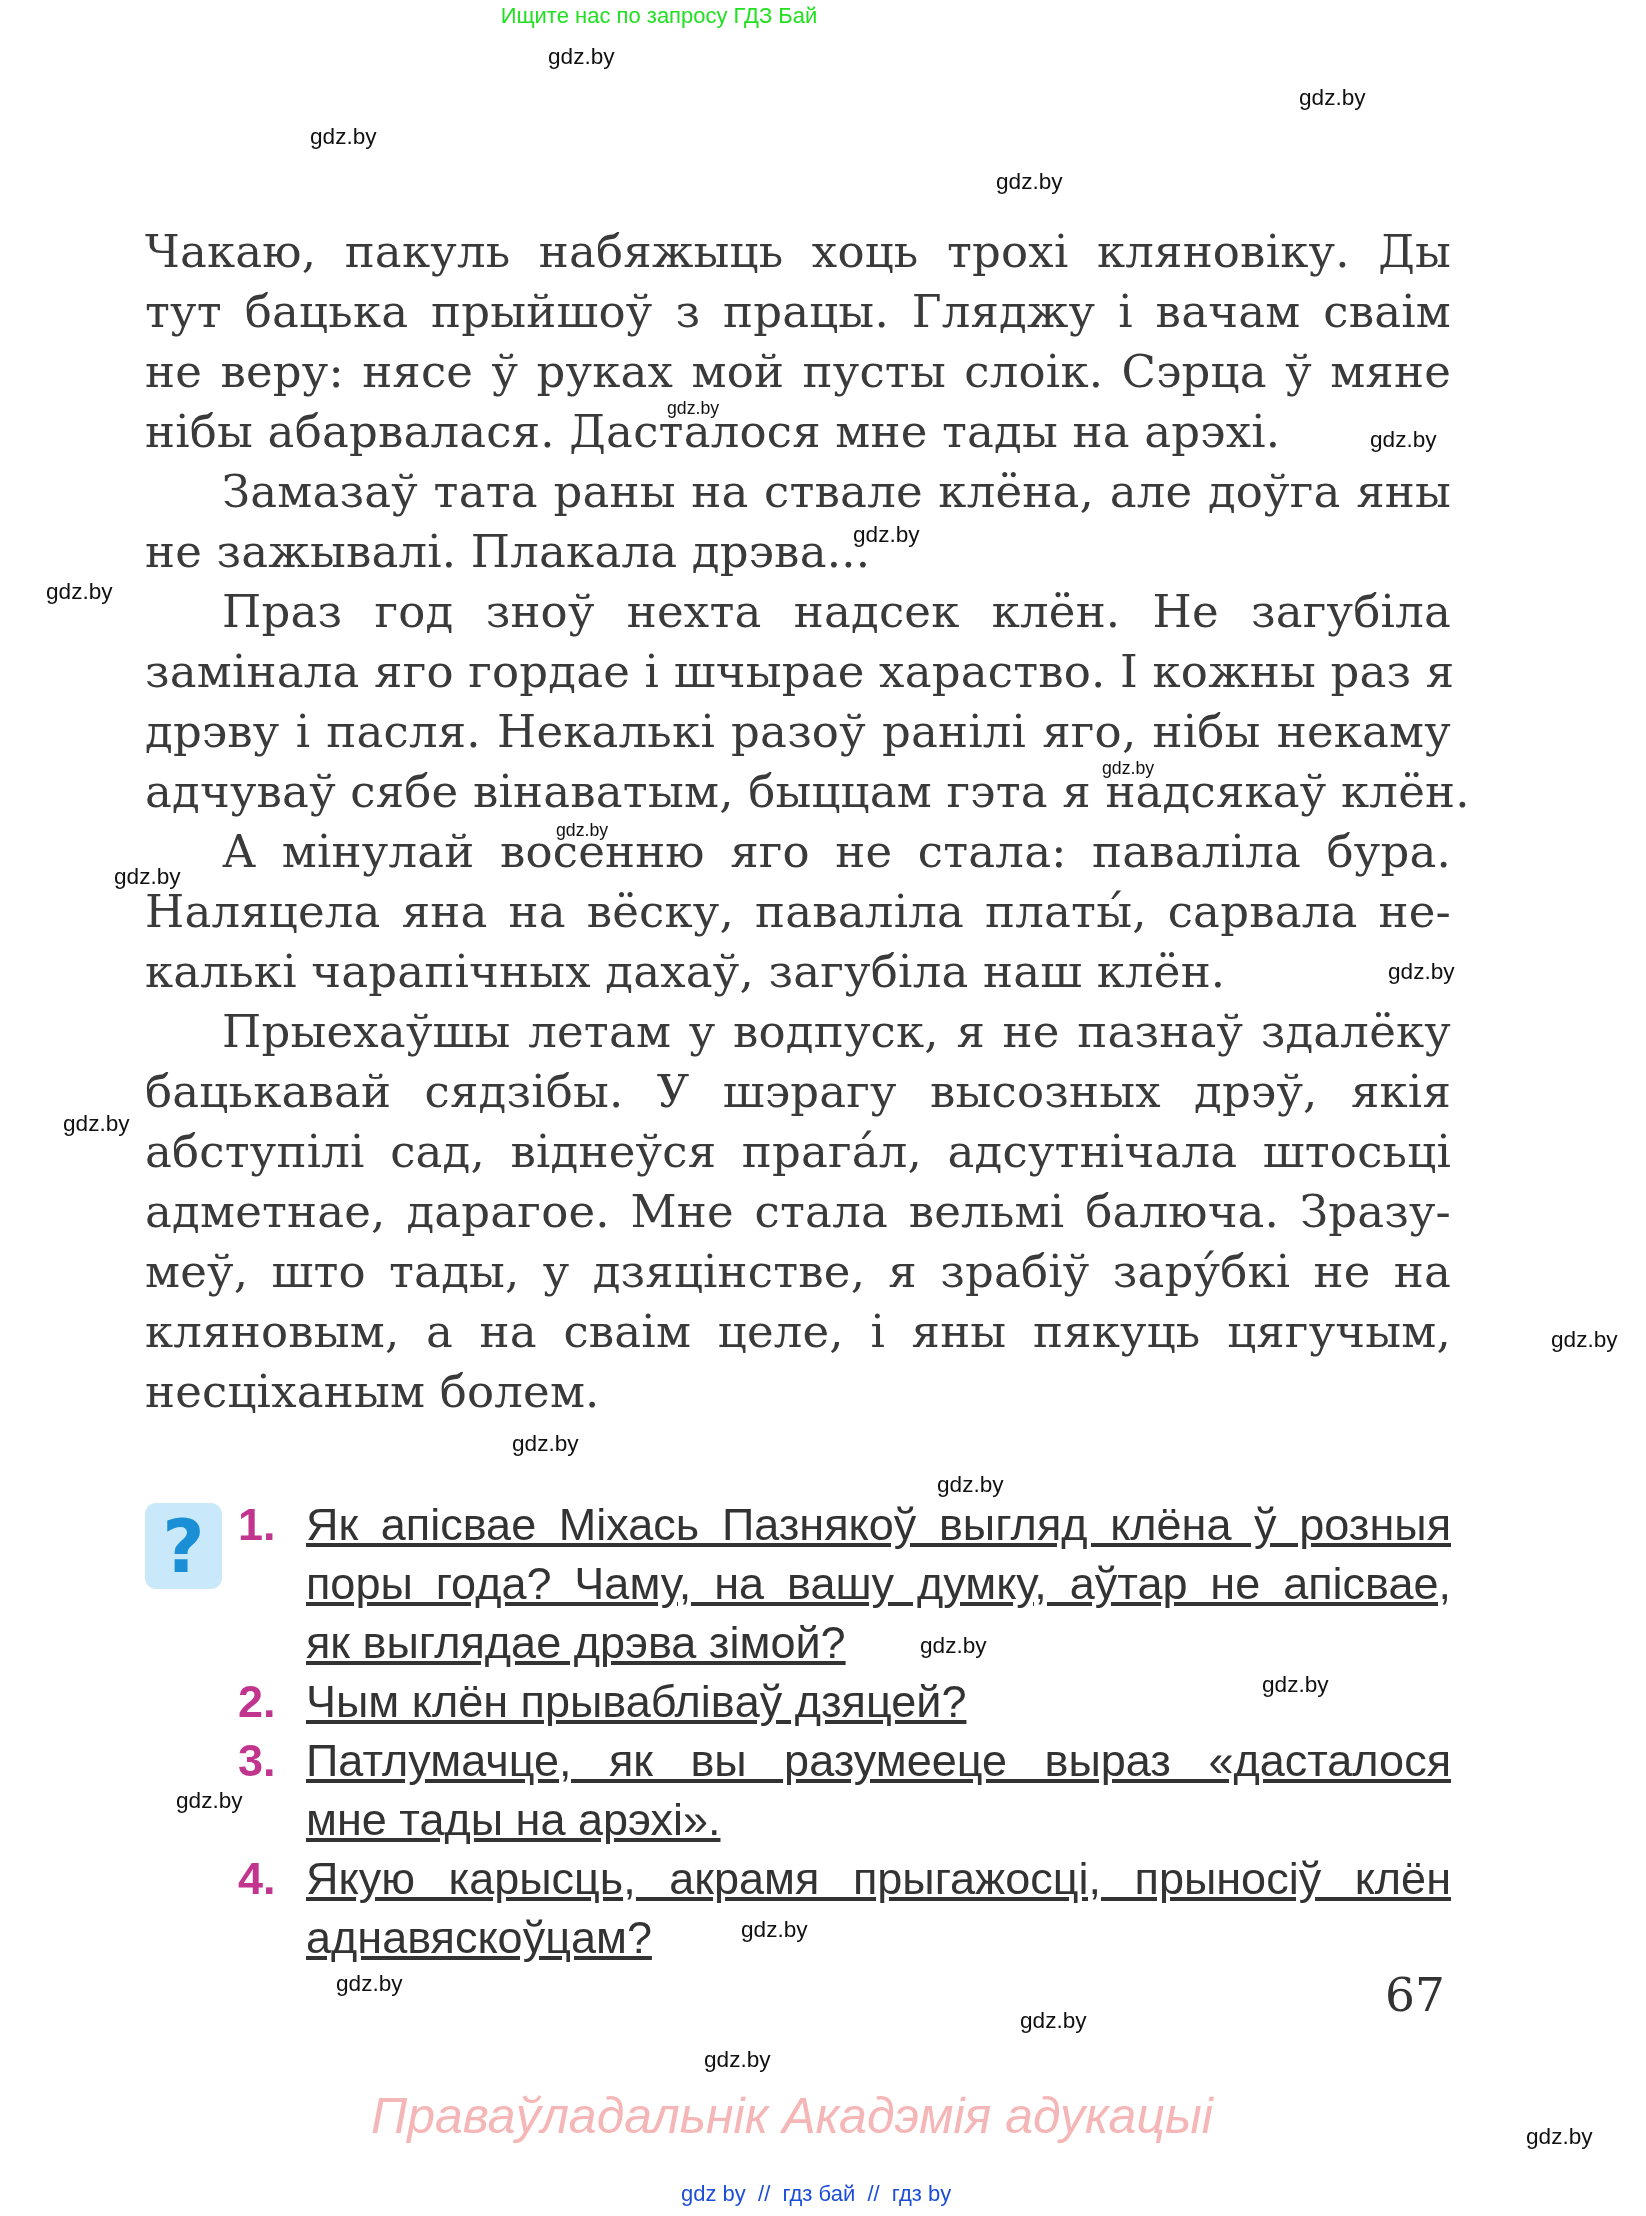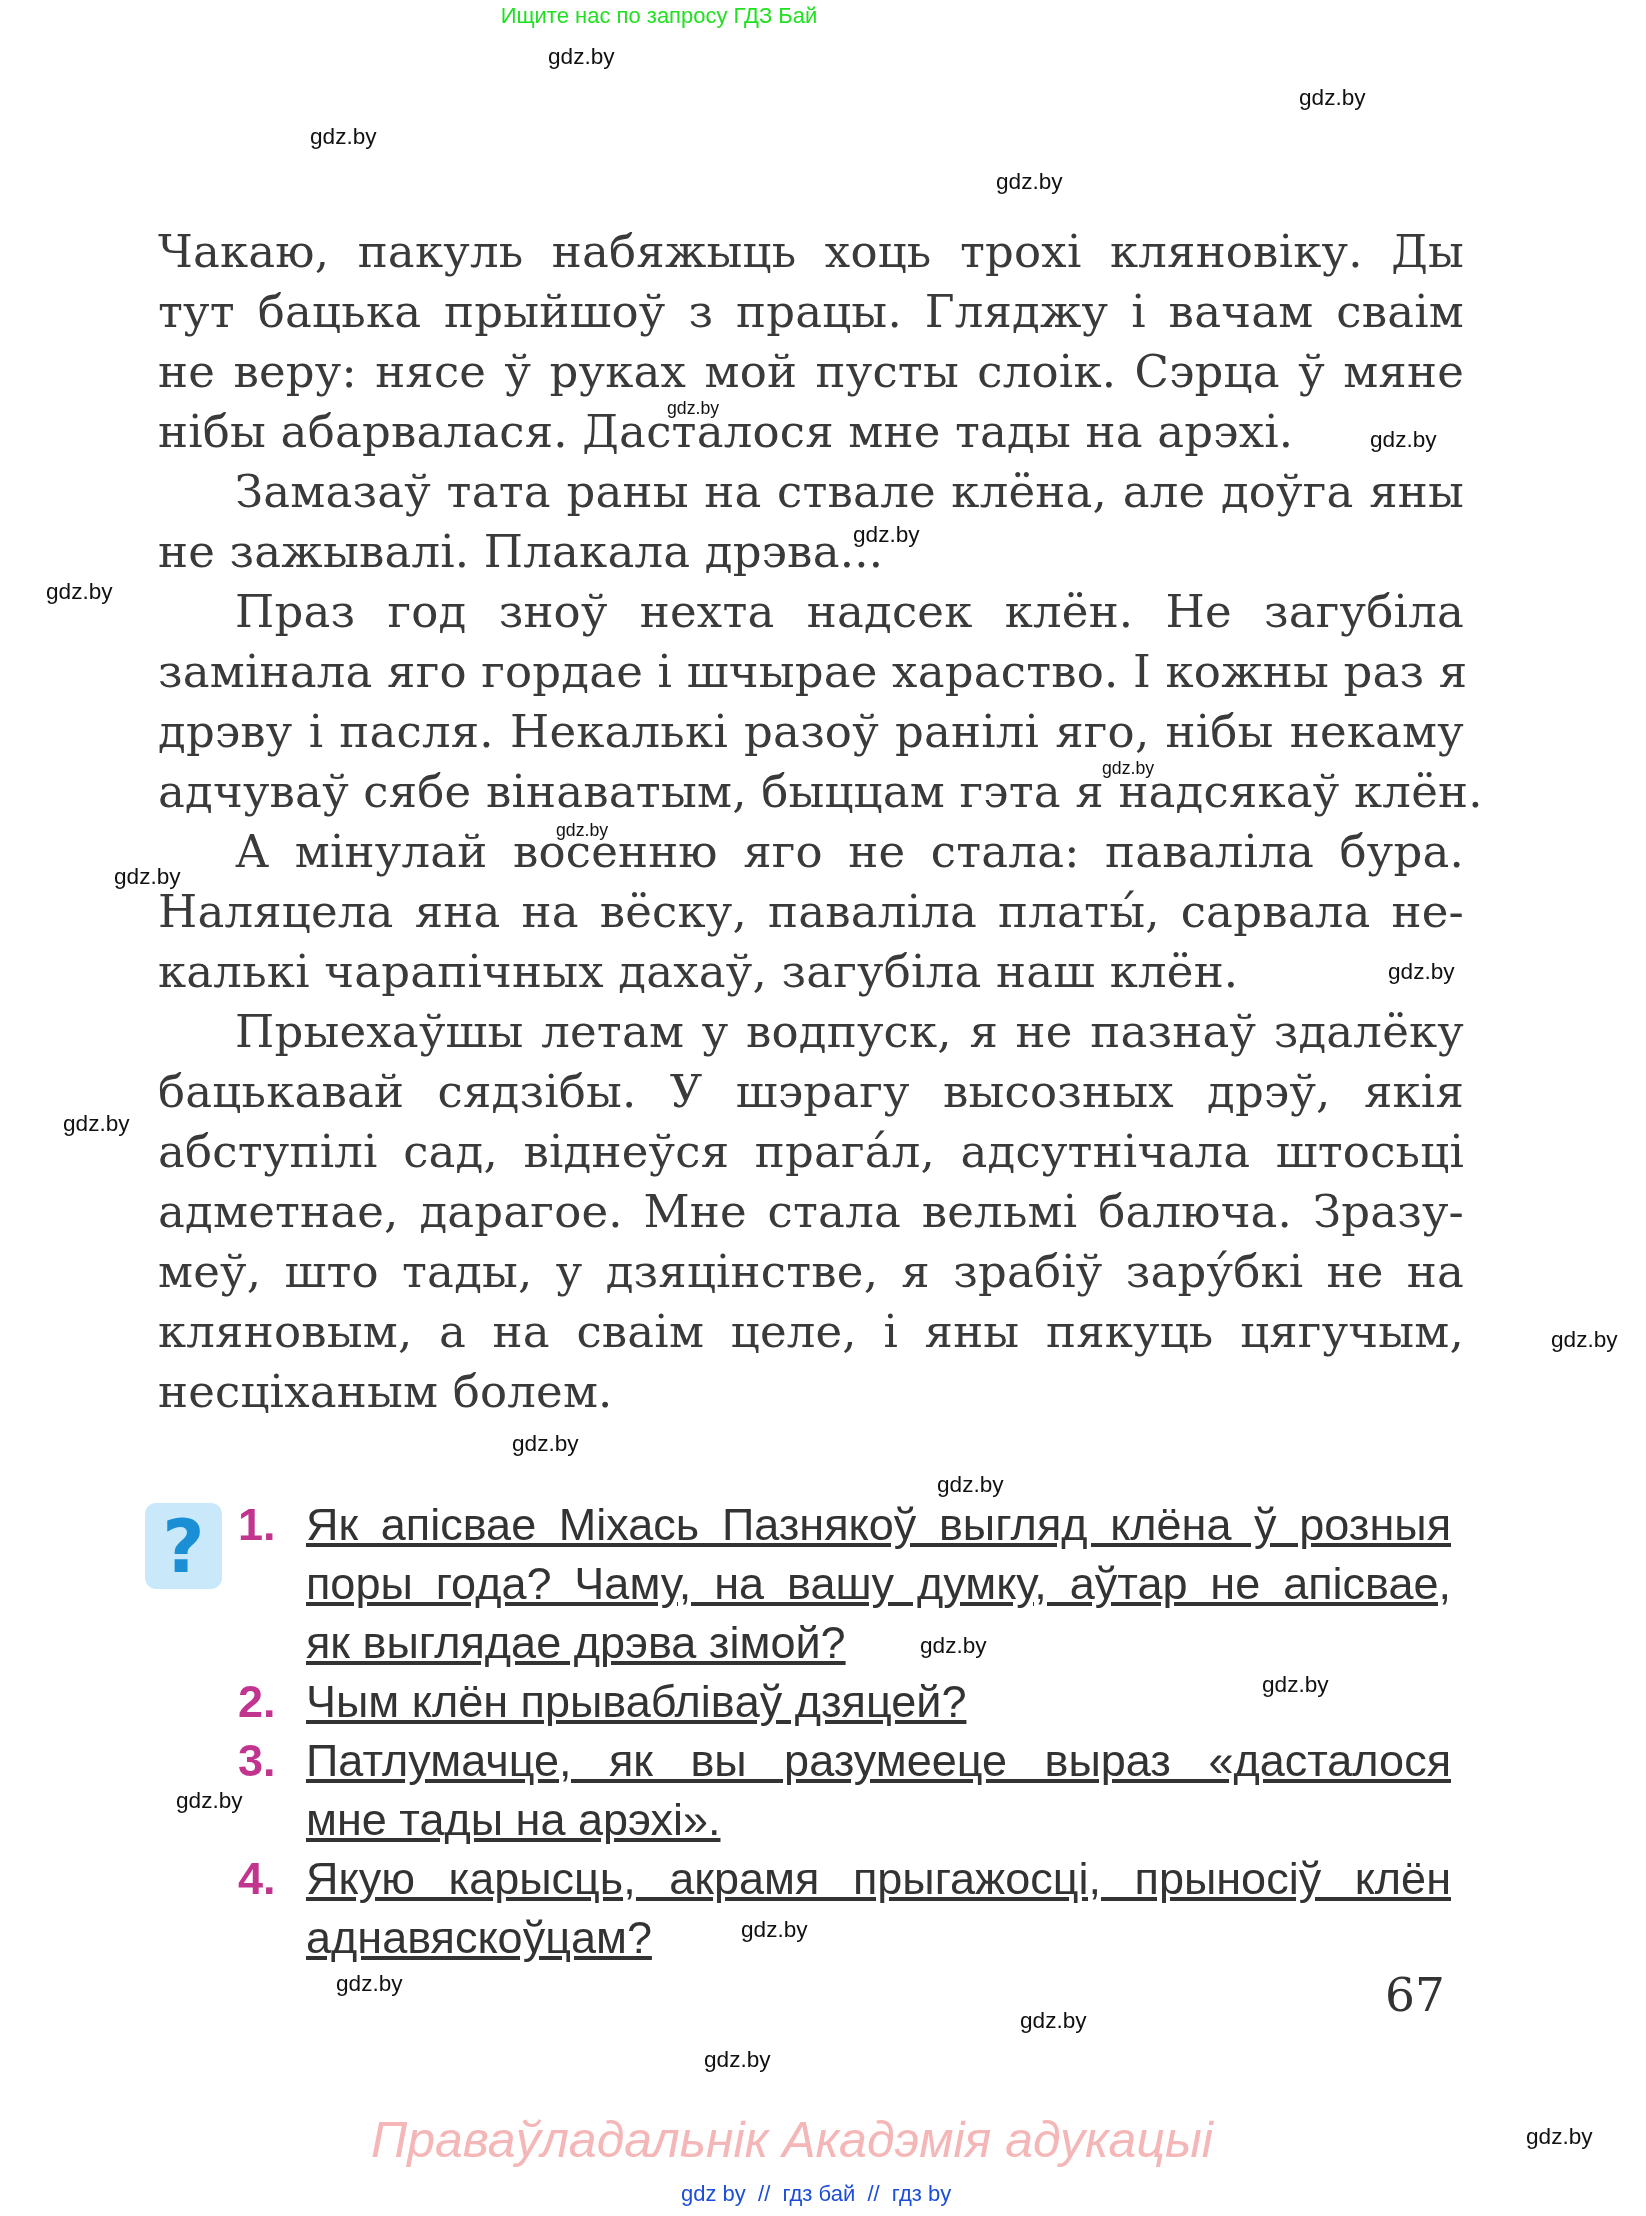--- a/index.html
+++ b/index.html
@@ -7,21 +7,21 @@
   .top-banner {
     position: absolute; left: 0; top: 3.2px; width: 1318px; text-align: center;
     font-family: "Liberation Sans", sans-serif; font-size: 22px; color: #21e021;
   }
   .wm {
     position: absolute; font-family: "Liberation Sans", sans-serif;
     font-size: 22.6px; color: #111; white-space: nowrap;
   }
   .wm.small { font-size: 17.7px; }
   .body-text {
-    position: absolute; left: 158px; top: 222px; width: 1306px;
+    position: absolute; left: 145px; top: 222px; width: 1306px;
     font-family: "DejaVu Serif", serif; font-size: 45px; line-height: 60px;
     color: #3a3a3a; letter-spacing: 0.2px;
   }
   .body-text .line { display: block; white-space: nowrap; text-align: justify; text-align-last: justify; }
   .body-text .line.last { text-align-last: left; }
   .body-text .line.indent { padding-left: 77px; }
   .questions {
     position: absolute; left: 145px; top: 1495px; width: 1306px;
     font-family: "Liberation Sans", sans-serif; font-size: 45px; line-height: 59px; color: #333;
   }
@@ -36,21 +36,21 @@
     position: absolute; left: 93px; top: 0; font-weight: bold; color: #c2358f;
   }
   .q .line { display: block; white-space: nowrap; text-align: justify; text-align-last: justify; text-decoration: underline; }
   .q .line.last { text-align-last: left; }
   .page-number {
     position: absolute; left: 1385px; top: 1967px;
     font-family: "DejaVu Serif", serif; font-size: 47px; color: #333; text-align: center;
   }
   .copyright {
     position: absolute; left: 371px; top: 2087px;
-    font-family: "Liberation Sans", sans-serif; font-style: italic; font-size: 50px; color: #f4b6b6; margin-top: 24px;
+    font-family: "Liberation Sans", sans-serif; font-style: italic; font-size: 50px; color: #f4b6b6;
   }
   .bottom-links {
     position: absolute; left: 681px; top: 2181px;
     font-family: "Liberation Sans", sans-serif; font-size: 22px; color: #1d4ed8; white-space: pre;
   }
 </style>
 </head>
 <body>
 
 <div class="top-banner">Ищите нас по запросу ГДЗ Бай</div>

